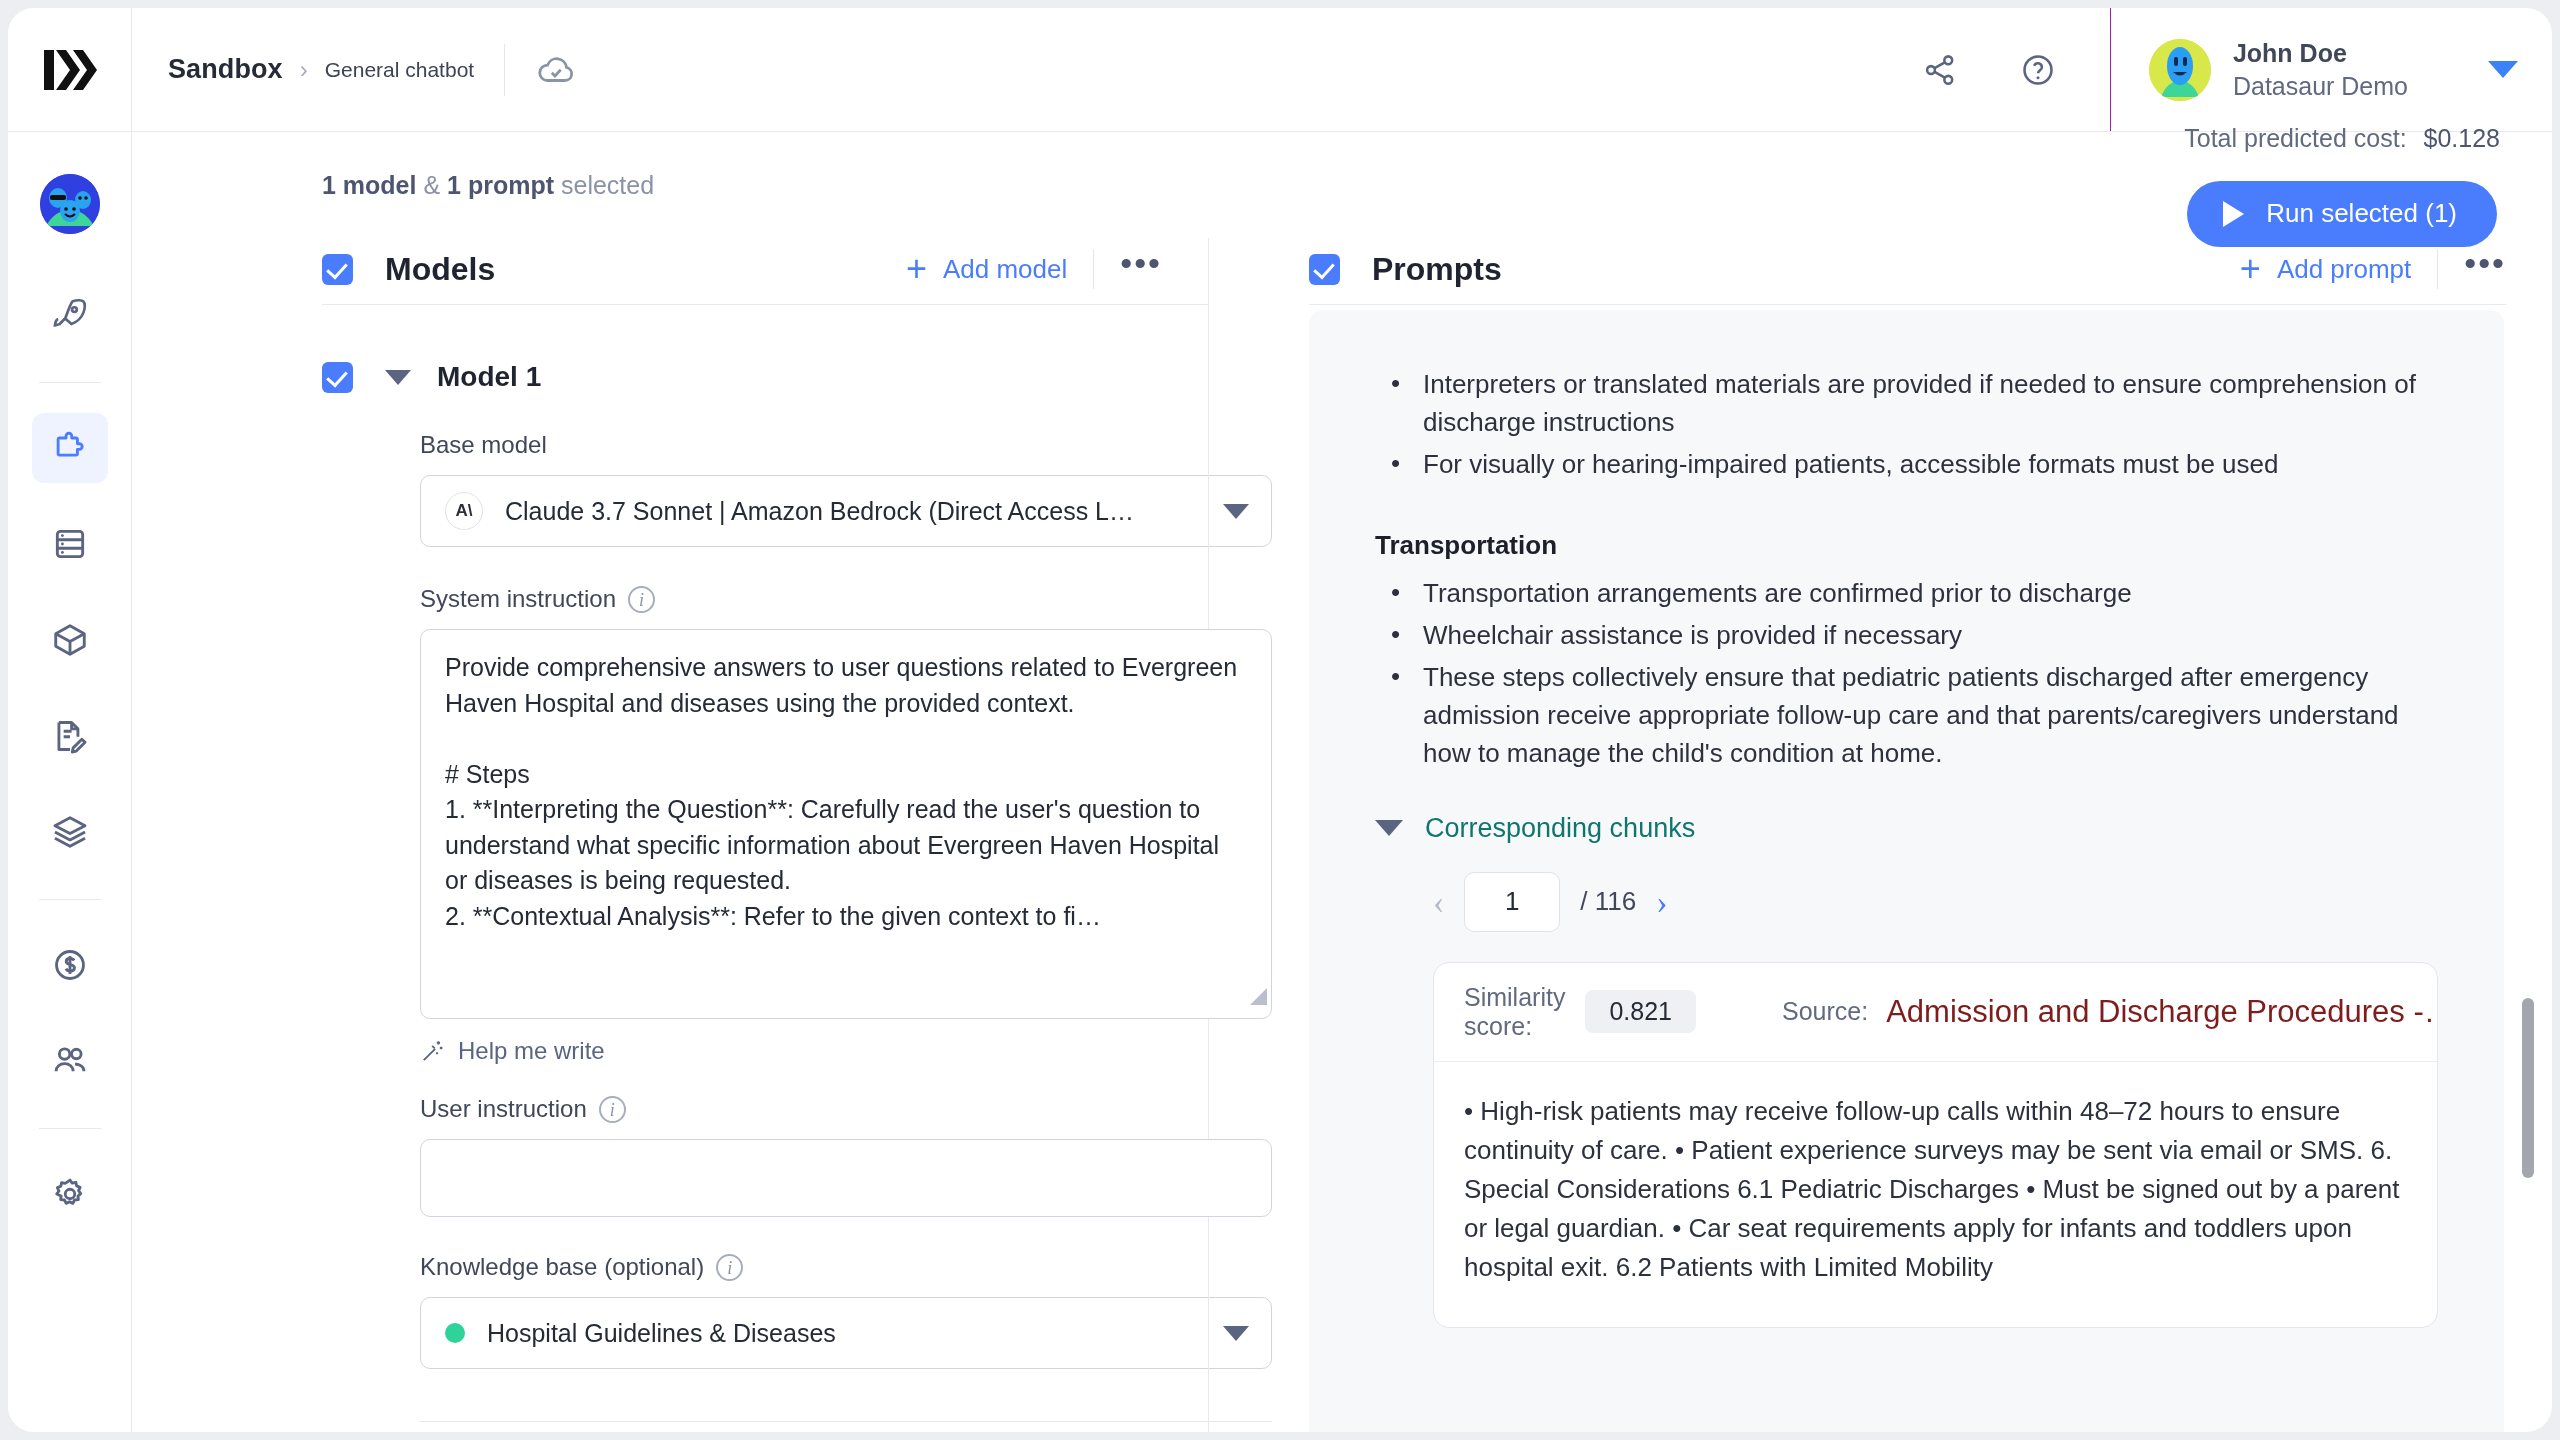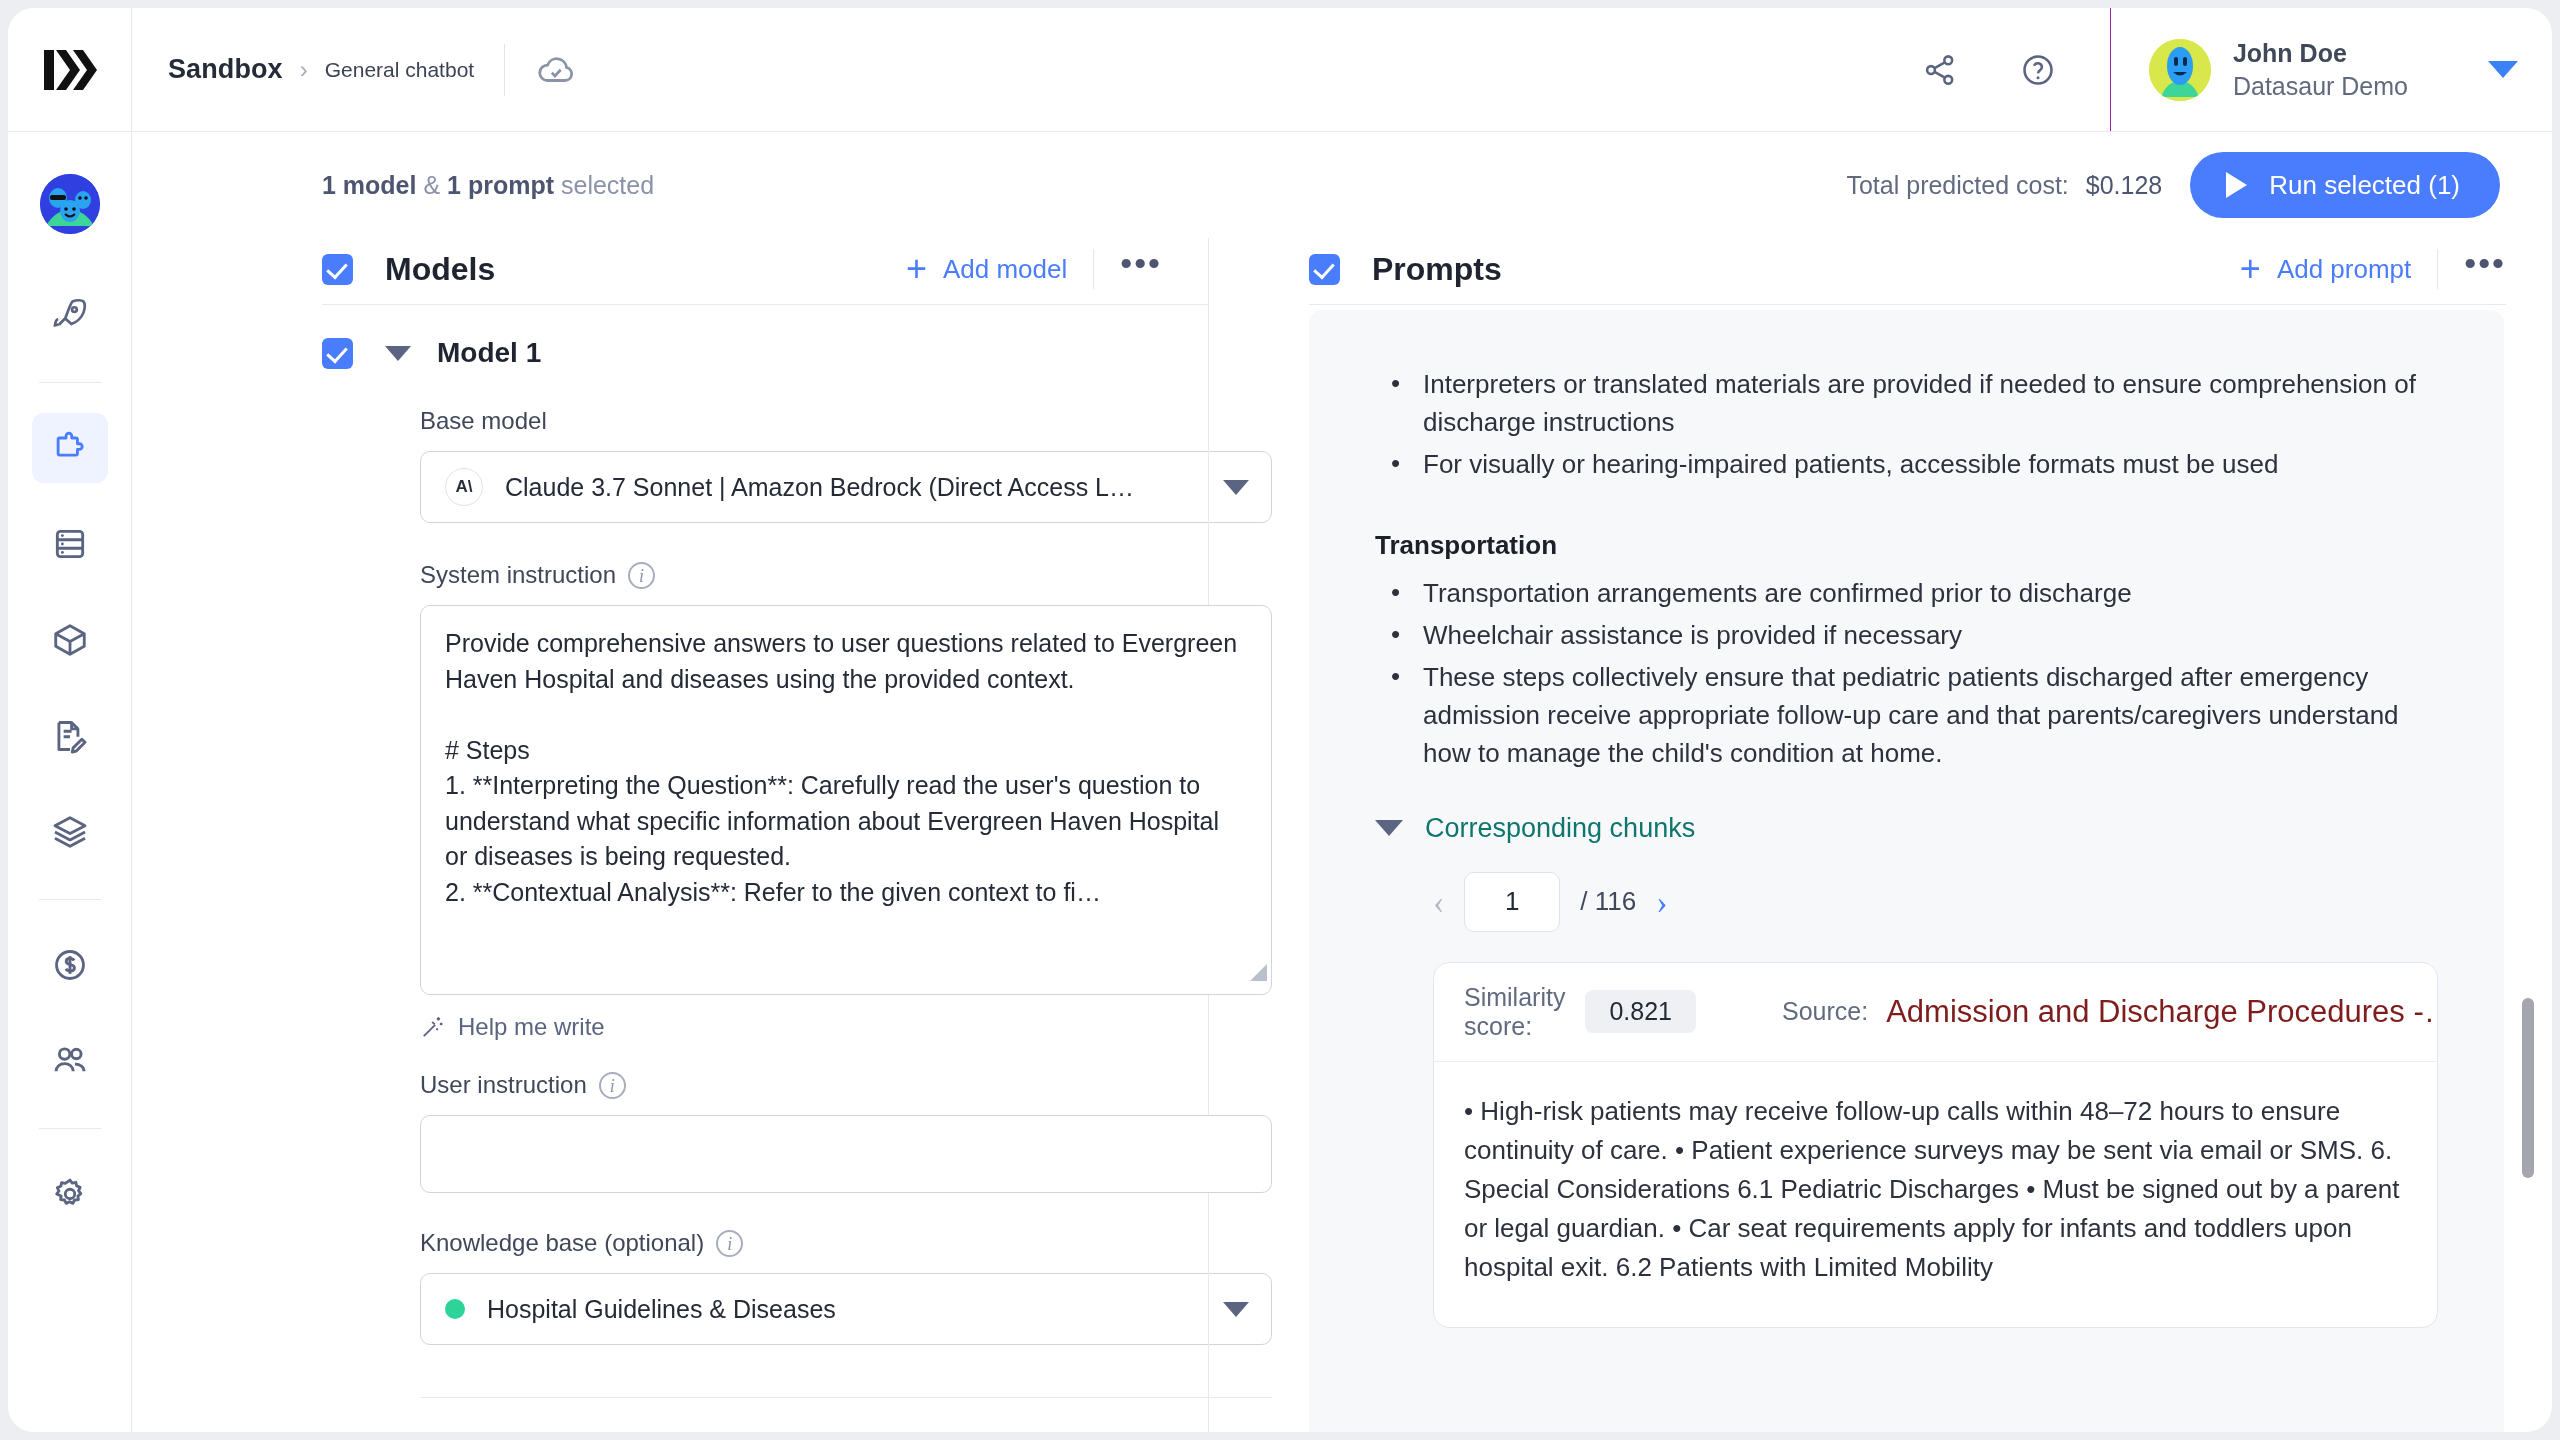--- a/index.html
+++ b/index.html
@@ -92,21 +92,21 @@
   .caret-blue { width: 0; height: 0; border-left: 15px solid transparent; border-right: 15px solid transparent; border-top: 17px solid #3b82f6; margin-left: 58px; }
 
   
   .actionbar {
     height: 106px; flex: 0 0 106px;
     display: flex; align-items: center;
     padding: 0 52px 0 190px;
   }
   .sel-text { font-size: 25px; color: #8a92a8; }
   .sel-text b { color: #4d5570; font-weight: 700; }
-  .ab-right { margin-left: auto; display: flex; align-items: center; gap: 28px; }
+  .ab-right { margin-left: auto; display: flex; align-items: center; gap: 28px; flex-direction: column; }
   .cost { font-size: 25px; color: #626a80; }
   .cost .amt { color: #4d5570; margin-left: 10px; }
   .run-btn {
     display: flex; align-items: center; gap: 22px;
     background: #4a7dfd; color: #fff;
     border: none; border-radius: 999px;
     height: 66px; padding: 0 40px 0 36px;
     font-size: 26px; font-family: inherit; cursor: pointer;
   }
   .play-tri { width: 0; height: 0; border-left: 21px solid #fff; border-top: 13px solid transparent; border-bottom: 13px solid transparent; }
@@ -134,21 +134,21 @@
   .panel-title { font-size: 32px; font-weight: 700; color: #1f2430; margin-left: 32px; }
   .head-actions { margin-left: auto; display: flex; align-items: center; }
   .add-link { display: flex; align-items: center; gap: 16px; color: #4a7dfd; font-size: 26px; cursor: pointer; }
   .plus { font-size: 36px; line-height: 1; font-weight: 300; }
   .head-div { width: 1px; height: 40px; background: #e2e5ec; margin: 0 26px; }
   .dots { color: #4d5570; font-size: 34px; letter-spacing: 2px; line-height: 0.4; cursor: pointer; padding-bottom: 10px; }
 
   .panel-rule { height: 1px; background: #e7e9ee; margin-top: 4px; }
 
   
-  .model-row { display: flex; align-items: center; margin-top: 32px; }
+  .model-row { display: flex; align-items: center; margin-top: 56px; }
   .tri-down { width: 0; height: 0; border-left: 13px solid transparent; border-right: 13px solid transparent; border-top: 15px solid #5b6480; margin-left: 32px; cursor: pointer; }
   .model-title { font-size: 28px; font-weight: 700; color: #1f2430; margin-left: 26px; }
 
   .field { margin-left: 98px; margin-top: 38px; width: 852px; }
   .field-label { font-size: 24px; color: #3f4759; display: flex; align-items: center; gap: 12px; margin-bottom: 16px; }
   .info-i {
     width: 27px; height: 27px; border-radius: 50%; border: 2px solid #a7adbd;
     color: #8b93a7; font-size: 18px; line-height: 24px; text-align: center;
     font-family: "Liberation Serif", serif; font-style: italic;
   }

